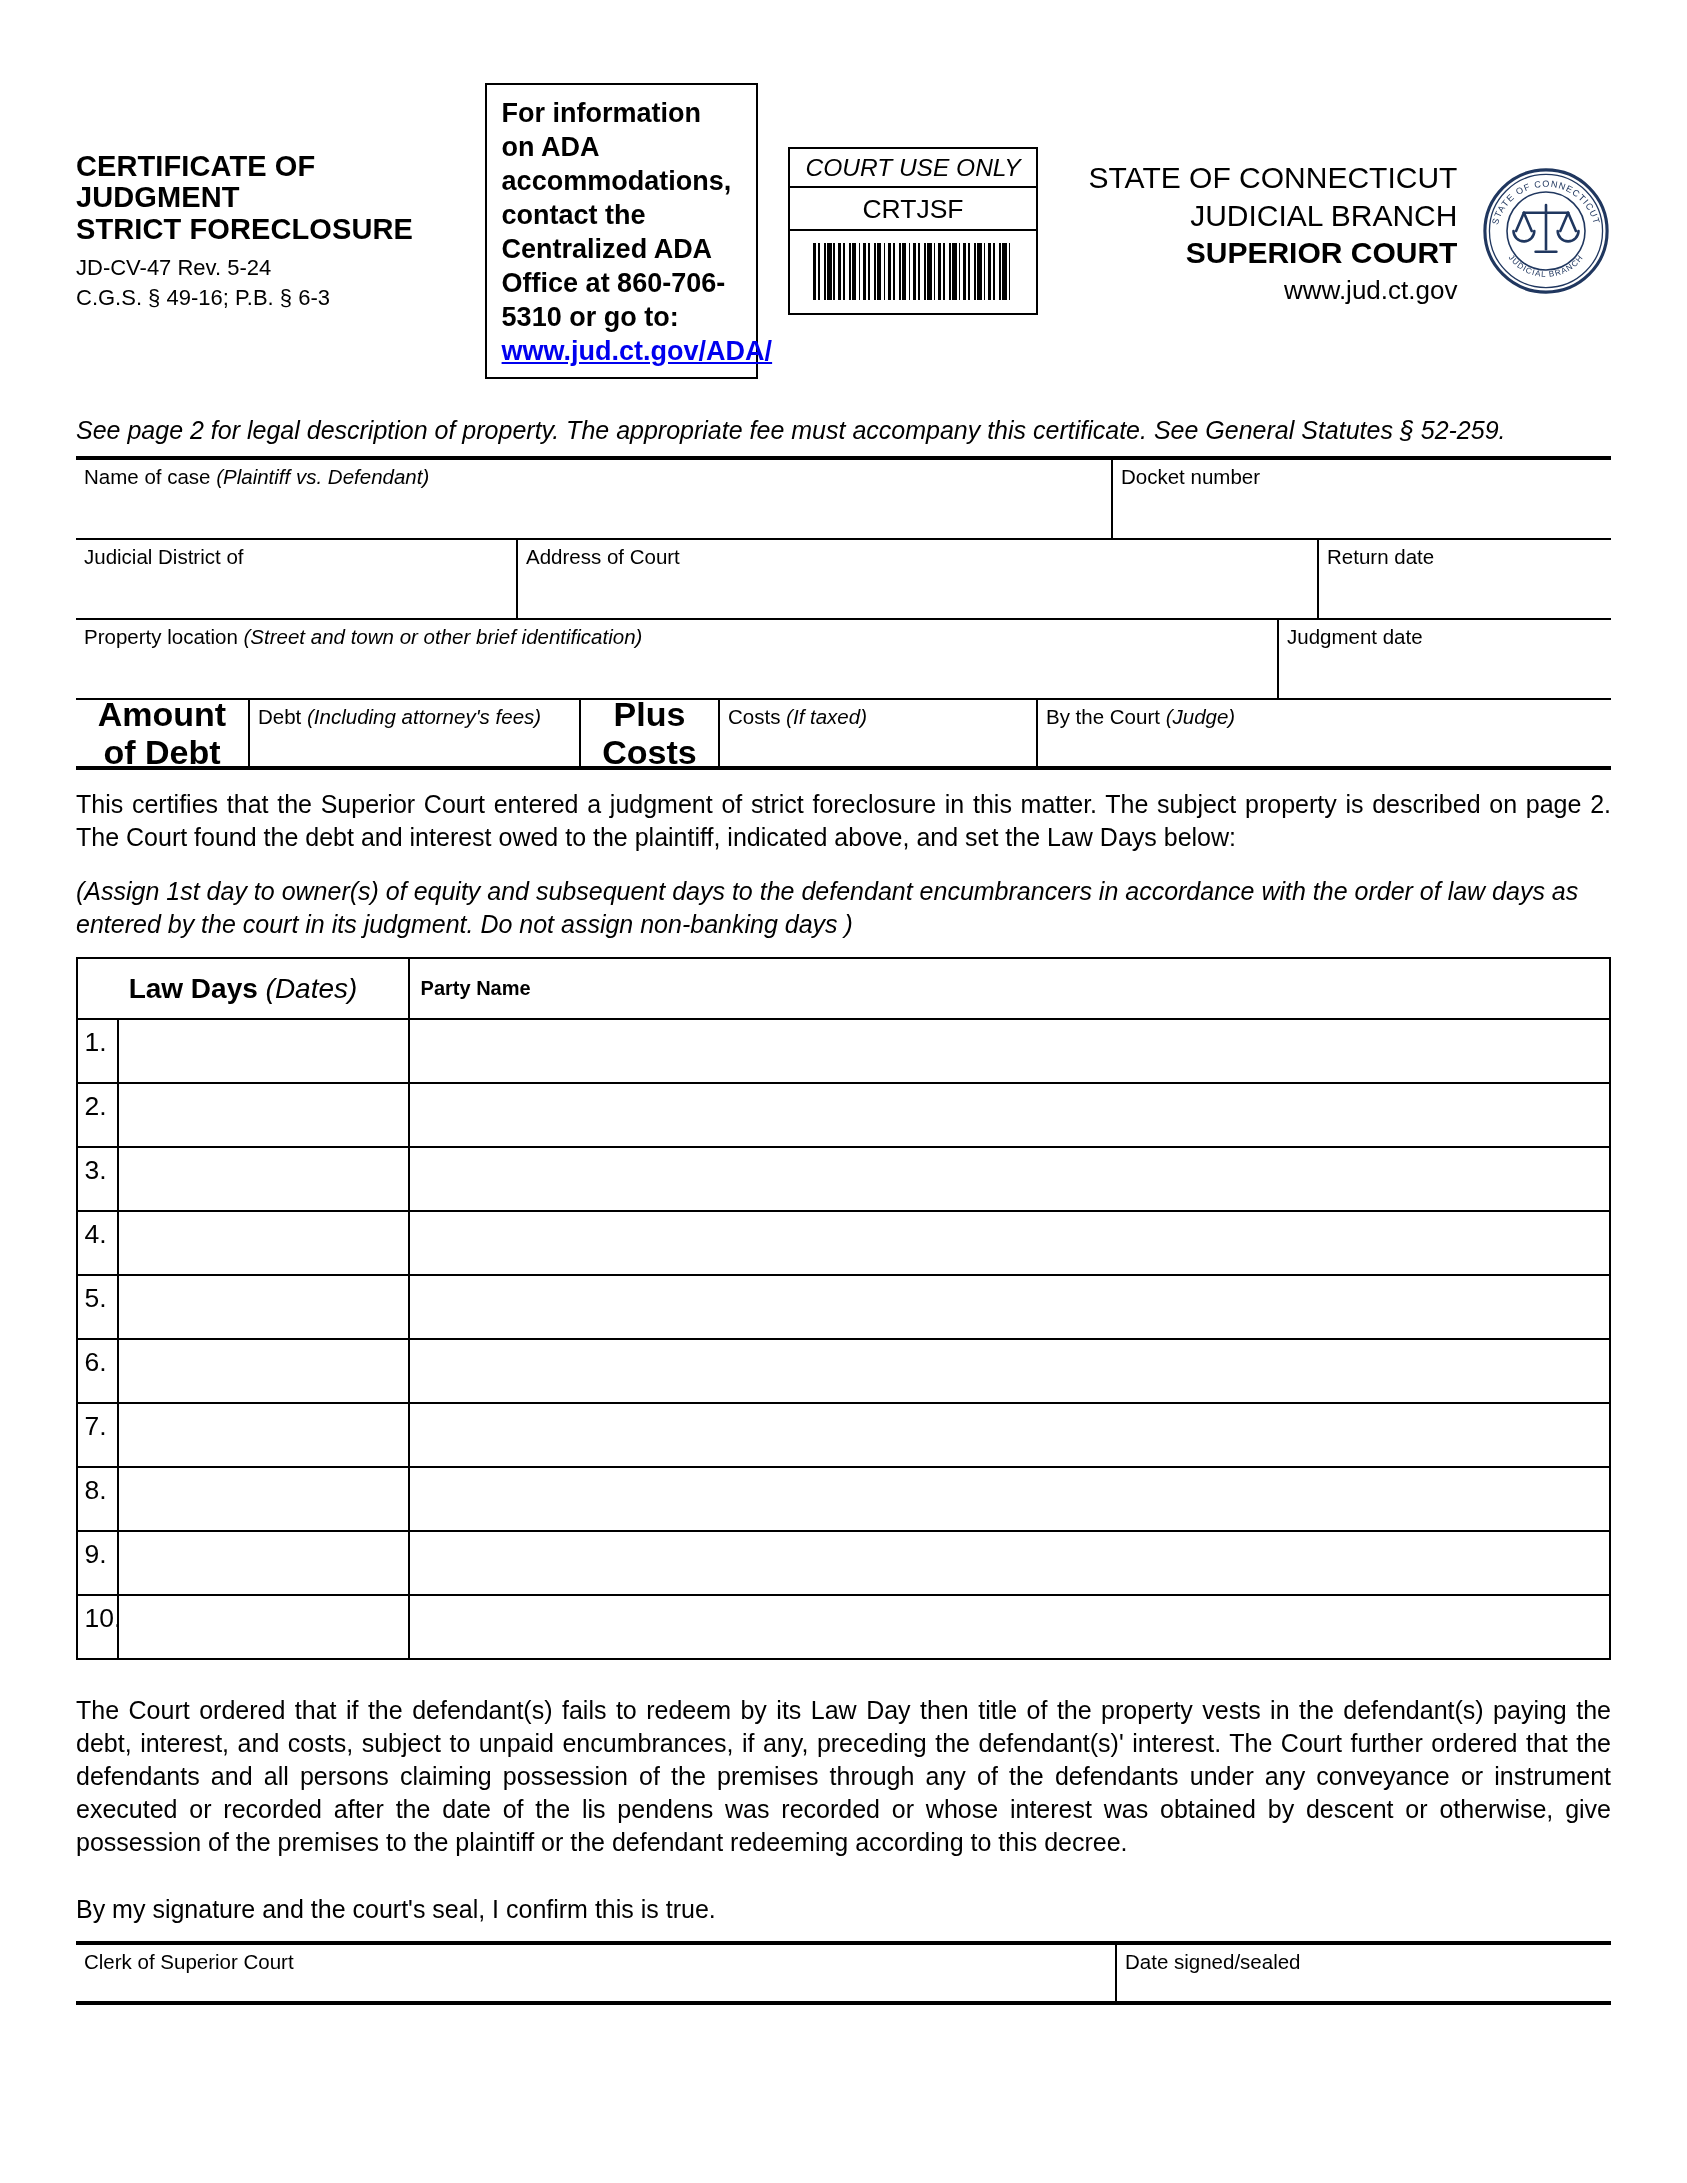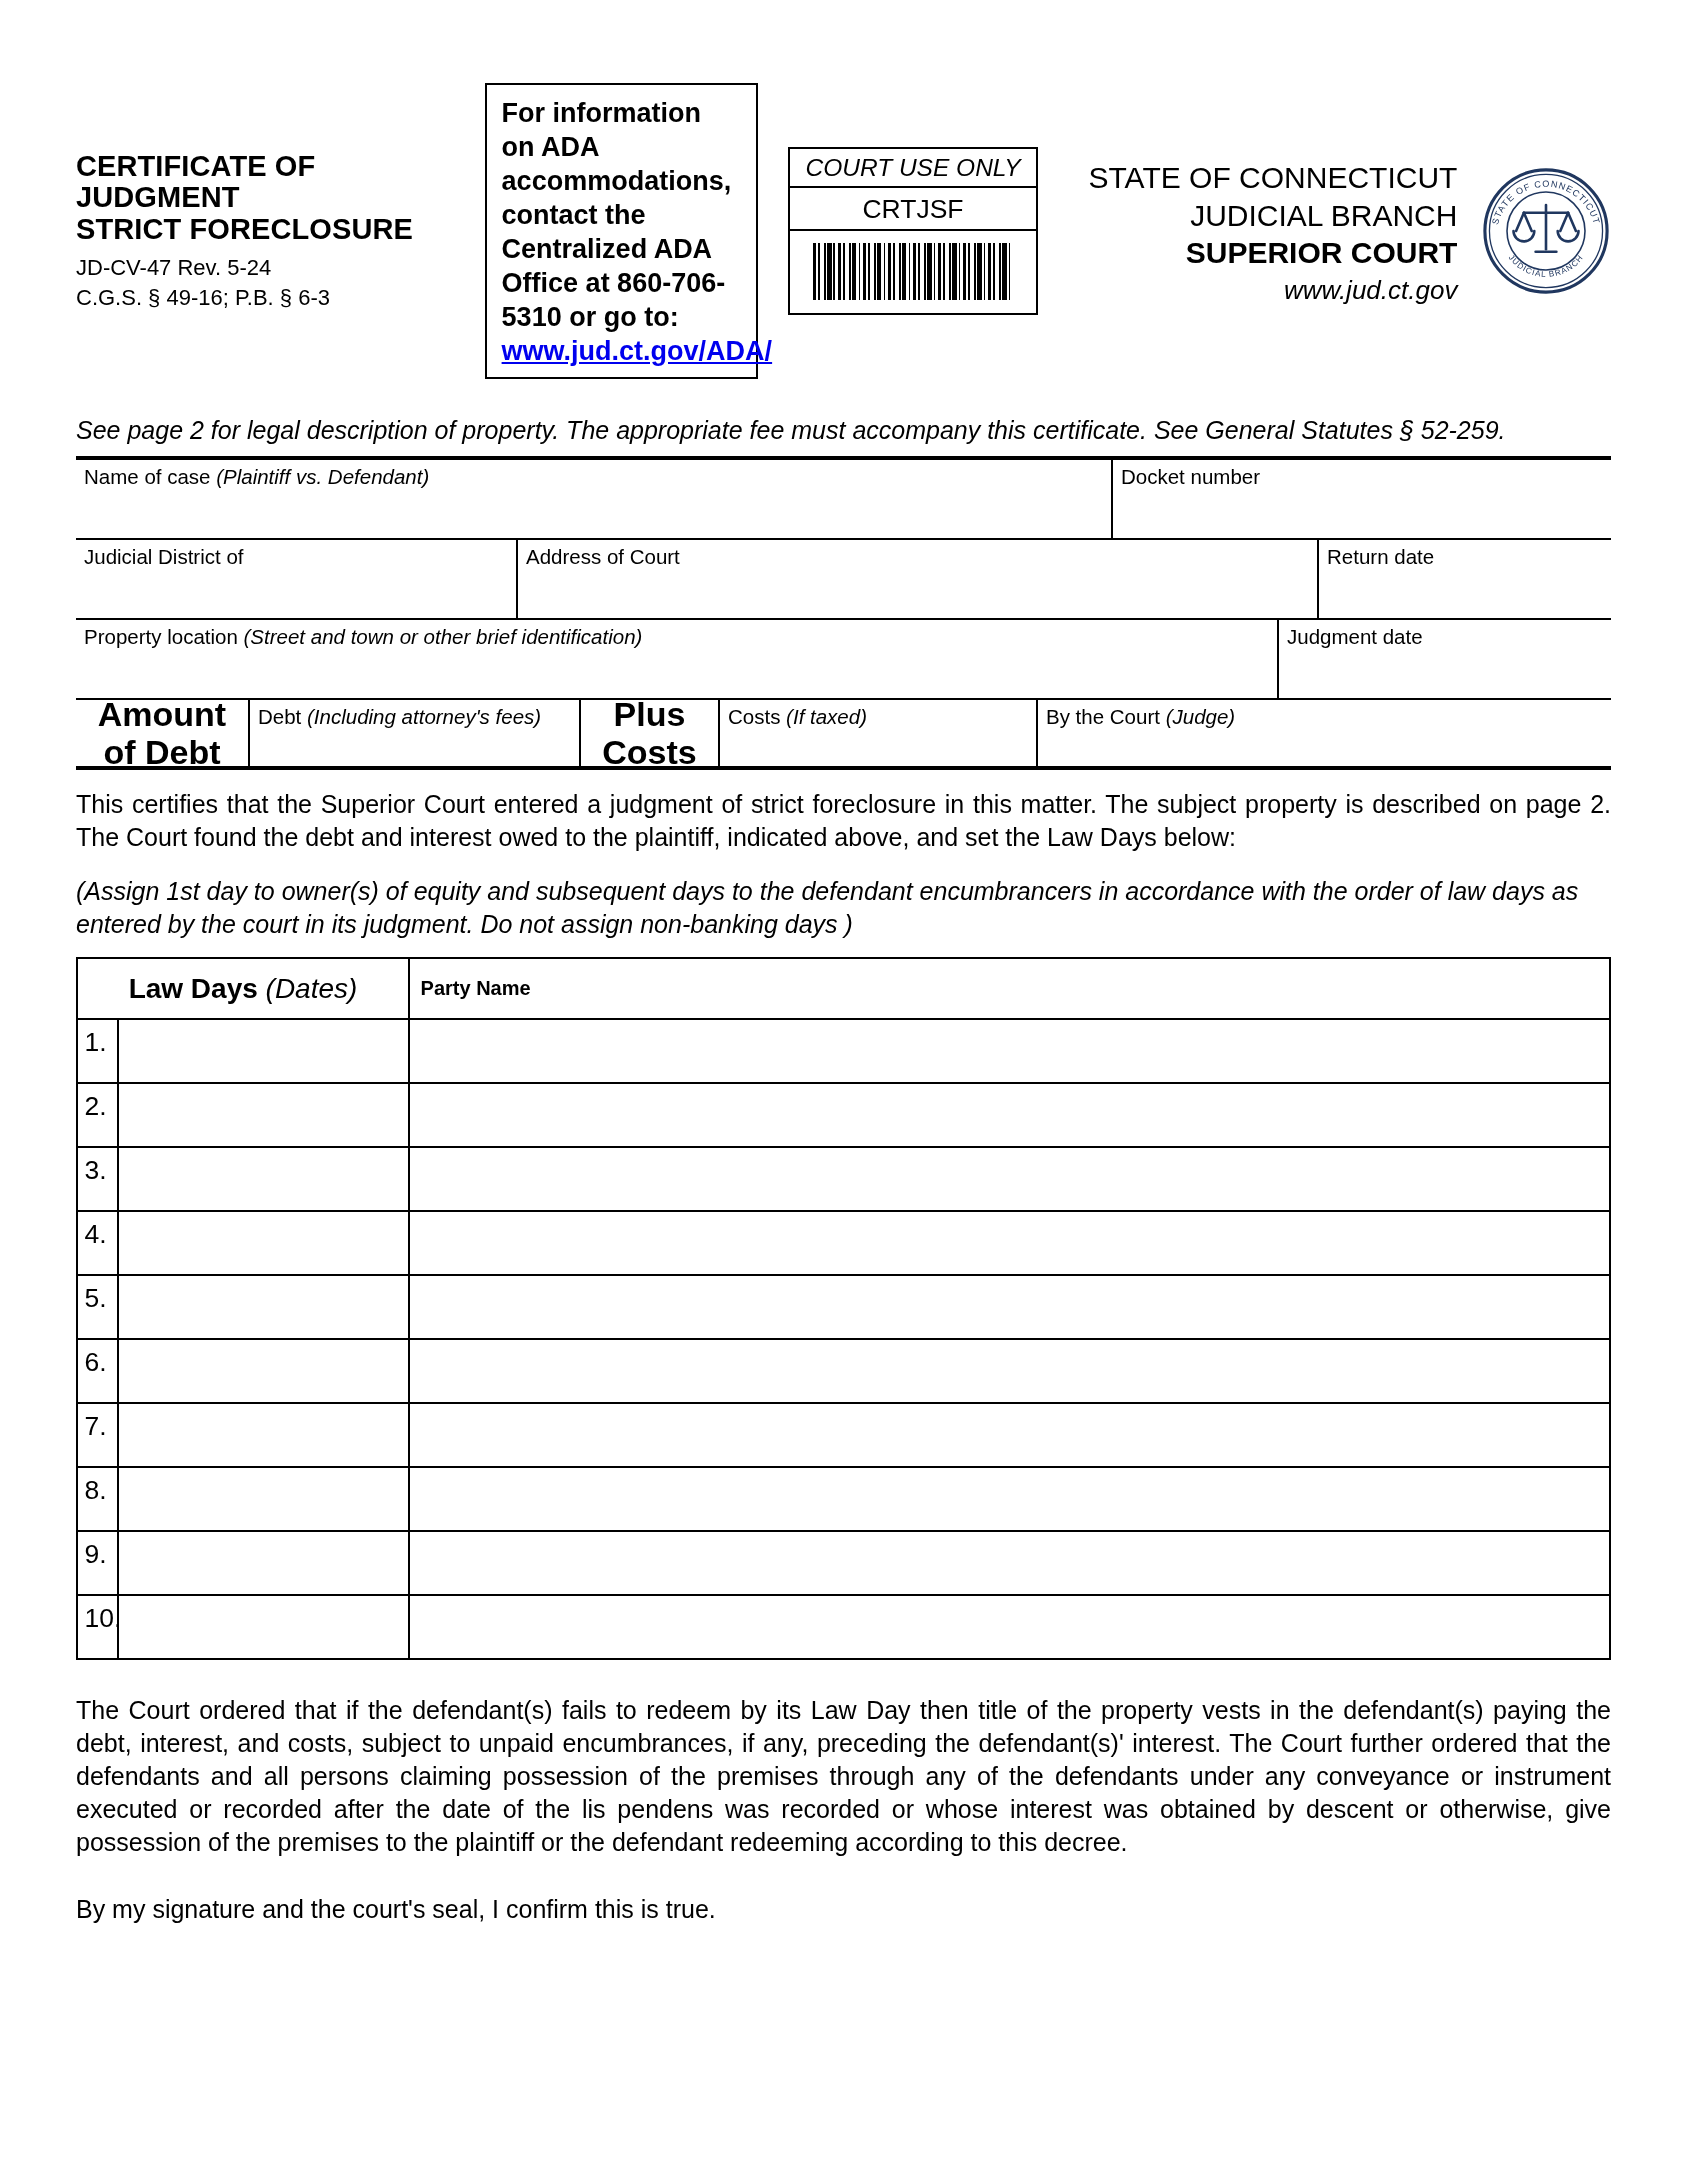--- a/index.html
+++ b/index.html
@@ -26,21 +26,21 @@
   .cu-code  { font-size:26.5px; padding:5.3px 0 4px 0; border-bottom:2px solid #000; }
   .barcode  { width:200px; height:57px; margin:12px auto 13.2px auto;
               background:repeating-linear-gradient(90deg,
                 #000 0 3.3px, #fff 3.3px 5.3px, #000 5.3px 6.6px, #fff 6.6px 10.6px,
                 #000 10.6px 12.6px, #fff 12.6px 14px, #000 14px 18.5px, #fff 18.5px 20.5px,
                 #000 20.5px 22px, #fff 22px 25px); }
 
   .right-block { flex:1; text-align:right; padding-right:17px; padding-top:2.6px; }
   .state-line { font-size:30px; line-height:1.26; }
   .bold { font-weight:bold; }
-  .site-line { font-size:26px; font-style:italic; margin-top:2.6px; }
+  .site-line { font-size:26px; margin-top:2.6px; }
   .seal { width:130px; height:130px; margin-left:6.6px; flex:none; }
 
   
   .instruction { font-size:25px; font-style:italic; margin-top:37px; margin-bottom:10.6px; }
 
   
   .fgrid { border-top:4px solid #000; width:1535px; }
   .frow { display:flex; border-bottom:2px solid #000; }
   .frow.r4 { border-bottom:4px solid #000; }
   .fcell { position:relative; padding:5.3px 8px; }
@@ -272,15 +272,23 @@
       <td class="ldate"></td>
       <td class="lparty"></td>
     </tr>
   </tbody>
     </table>
 
   <p class="para order">The Court ordered that if the defendant(s) fails to redeem by its Law Day then title of the property vests in the defendant(s) paying the debt, interest, and costs, subject to unpaid encumbrances, if any, preceding the defendant(s)' interest. The Court further ordered that the defendants and all persons claiming possession of the premises through any of the defendants under any conveyance or instrument executed or recorded after the date of the lis pendens was recorded or whose interest was obtained by descent or otherwise, give possession of the premises to the plaintiff or the defendant redeeming according to this decree.</p>
 
   <p class="sig">By my signature and the court's seal, I confirm this is true.</p>
 
+  <div class="footer">
+    <div class="f-clerk">
+      <span>Clerk of Superior Court</span>
+    </div>
+    <div class="f-date">
+      <span>Date signed/sealed</span>
+    </div>
+  </div>
 
 </div>
 
 
 </body></html>

